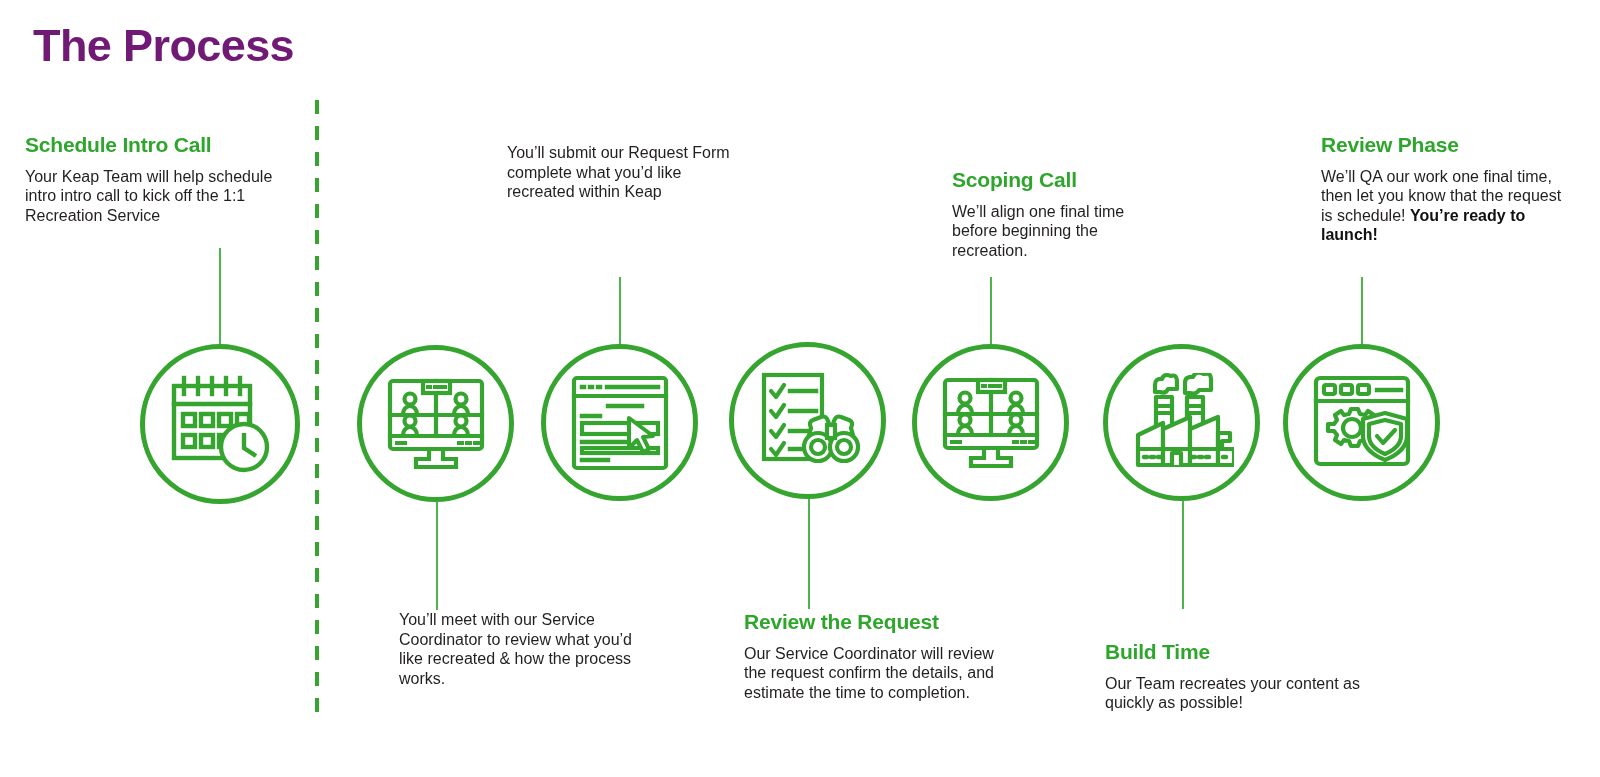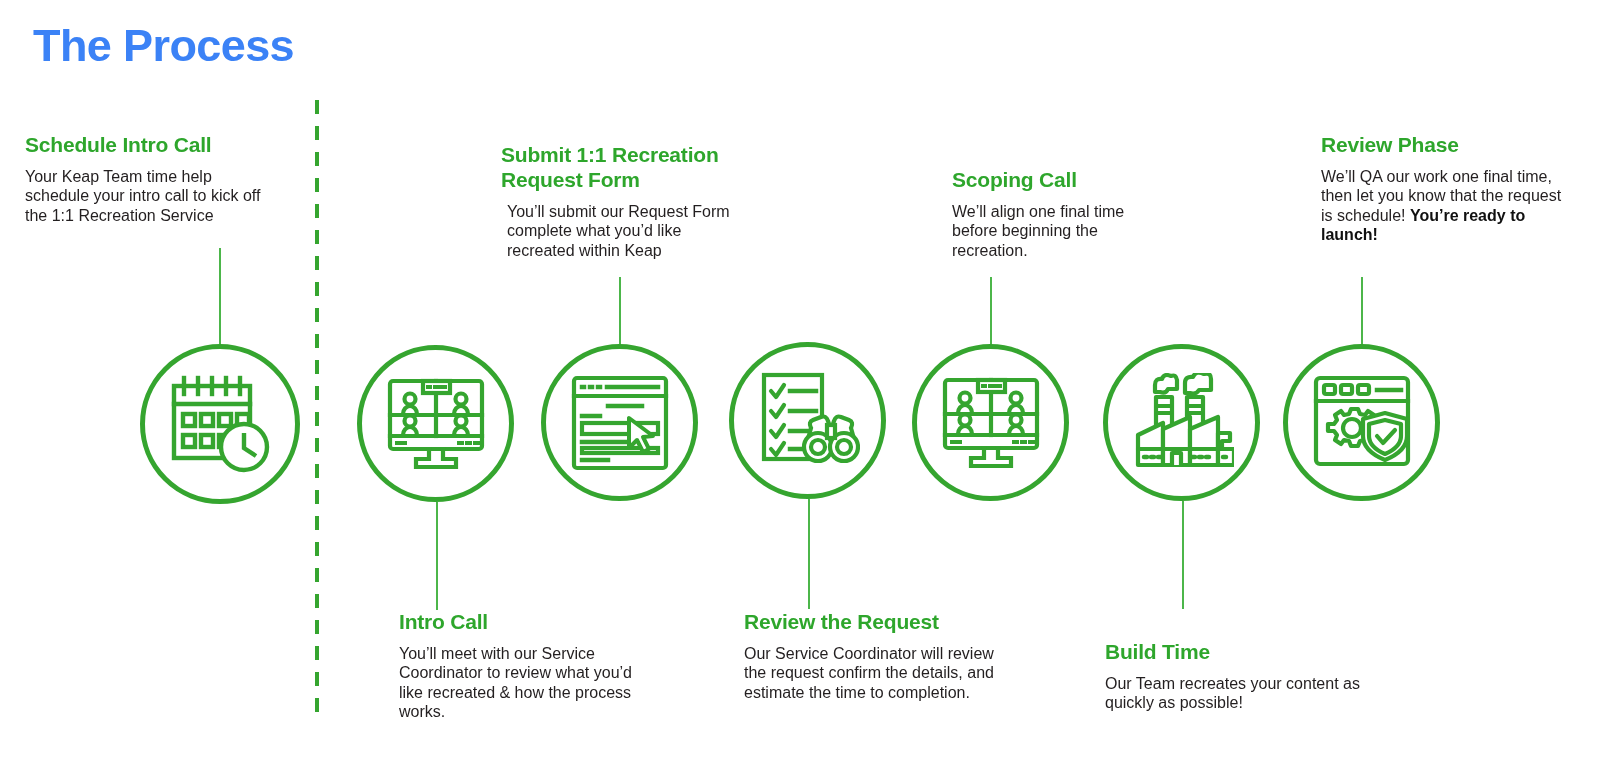--- a/index.html
+++ b/index.html
@@ -20,21 +20,21 @@
   }
 
   
   #page-title {
     position: absolute;
     left: 33px;
     top: 22px;
     font-size: 45px;
     font-weight: bold;
     letter-spacing: -0.6px;
-    color: #3b82f6;
+    color: #701a75;
     line-height: 1.05;
     white-space: nowrap;
   }
 
   
   #divider {
     position: absolute;
     left: 315px;
     top: 100px;
     width: 4px;
@@ -98,21 +98,21 @@
 <body>
 
 <div id="stage">
 
   <div id="page-title">The Process</div>
 
   <div id="divider"></div>
 
   <div class="block" style="left:25px; top:133px; width:252px;">
     <div class="heading">Schedule Intro Call</div>
-    <div class="body">Your Keap Team time help schedule your intro call to kick off the 1:1 Recreation Service</div>
+    <div class="body">Your Keap Team will help schedule intro intro call to kick off the 1:1 Recreation Service</div>
   </div>
   <div class="stem" style="left:219px; top:248px; height:97px;"></div>
   <div class="node-circle" style="left:140px; top:344px; width:160px; height:160px;">
     <svg class="glyph" width="104" height="104" viewBox="0 0 104 104">
       <g fill="none" stroke="#35a52f" stroke-width="4.4" stroke-linecap="square" stroke-linejoin="miter">
 
         <line x1="16" y1="6" x2="16" y2="22"></line>
         <line x1="30" y1="6" x2="30" y2="22"></line>
         <line x1="44" y1="6" x2="44" y2="22"></line>
         <line x1="58" y1="6" x2="58" y2="22"></line>
@@ -162,26 +162,24 @@
         <line x1="74" y1="70" x2="77" y2="70" stroke-width="4"></line>
         <line x1="82" y1="70" x2="85" y2="70" stroke-width="4"></line>
         <line x1="90" y1="70" x2="93" y2="70" stroke-width="4"></line>
 
         <path d="M44 76 v10 h-13 v8 h40 v-8 h-13 v-10"></path>
       </g>
     </svg>
   </div>
   <div class="stem" style="left:436px; top:502px; height:108px;"></div>
   <div class="block" style="left:399px; top:610px; width:240px;">
-    <div class="heading">Intro Call</div>
     <div class="body">You’ll meet with our Service Coordinator to review what you’d like recreated &amp; how the process works.</div>
   </div>
 
   <div class="block" style="left:501px; top:143px; width:250px;">
-    <div class="heading">Submit 1:1 Recreation Request Form</div>
     <div class="body" style="margin-left:6px;">You’ll submit our Request Form complete what you’d like recreated within Keap</div>
   </div>
   <div class="stem" style="left:619px; top:277px; height:68px;"></div>
   <div class="node-circle" style="left:541px; top:344px; width:157px; height:157px;">
     <svg class="glyph" width="102" height="102" viewBox="0 0 102 102">
       <g fill="none" stroke="#35a52f" stroke-width="4.2" stroke-linejoin="miter" stroke-linecap="square">
         <rect x="5" y="6" width="92" height="90" rx="3"></rect>
         <line x1="5" y1="24" x2="97" y2="24"></line>
 
         <line x1="13" y1="15" x2="15" y2="15" stroke-width="4.5"></line>

